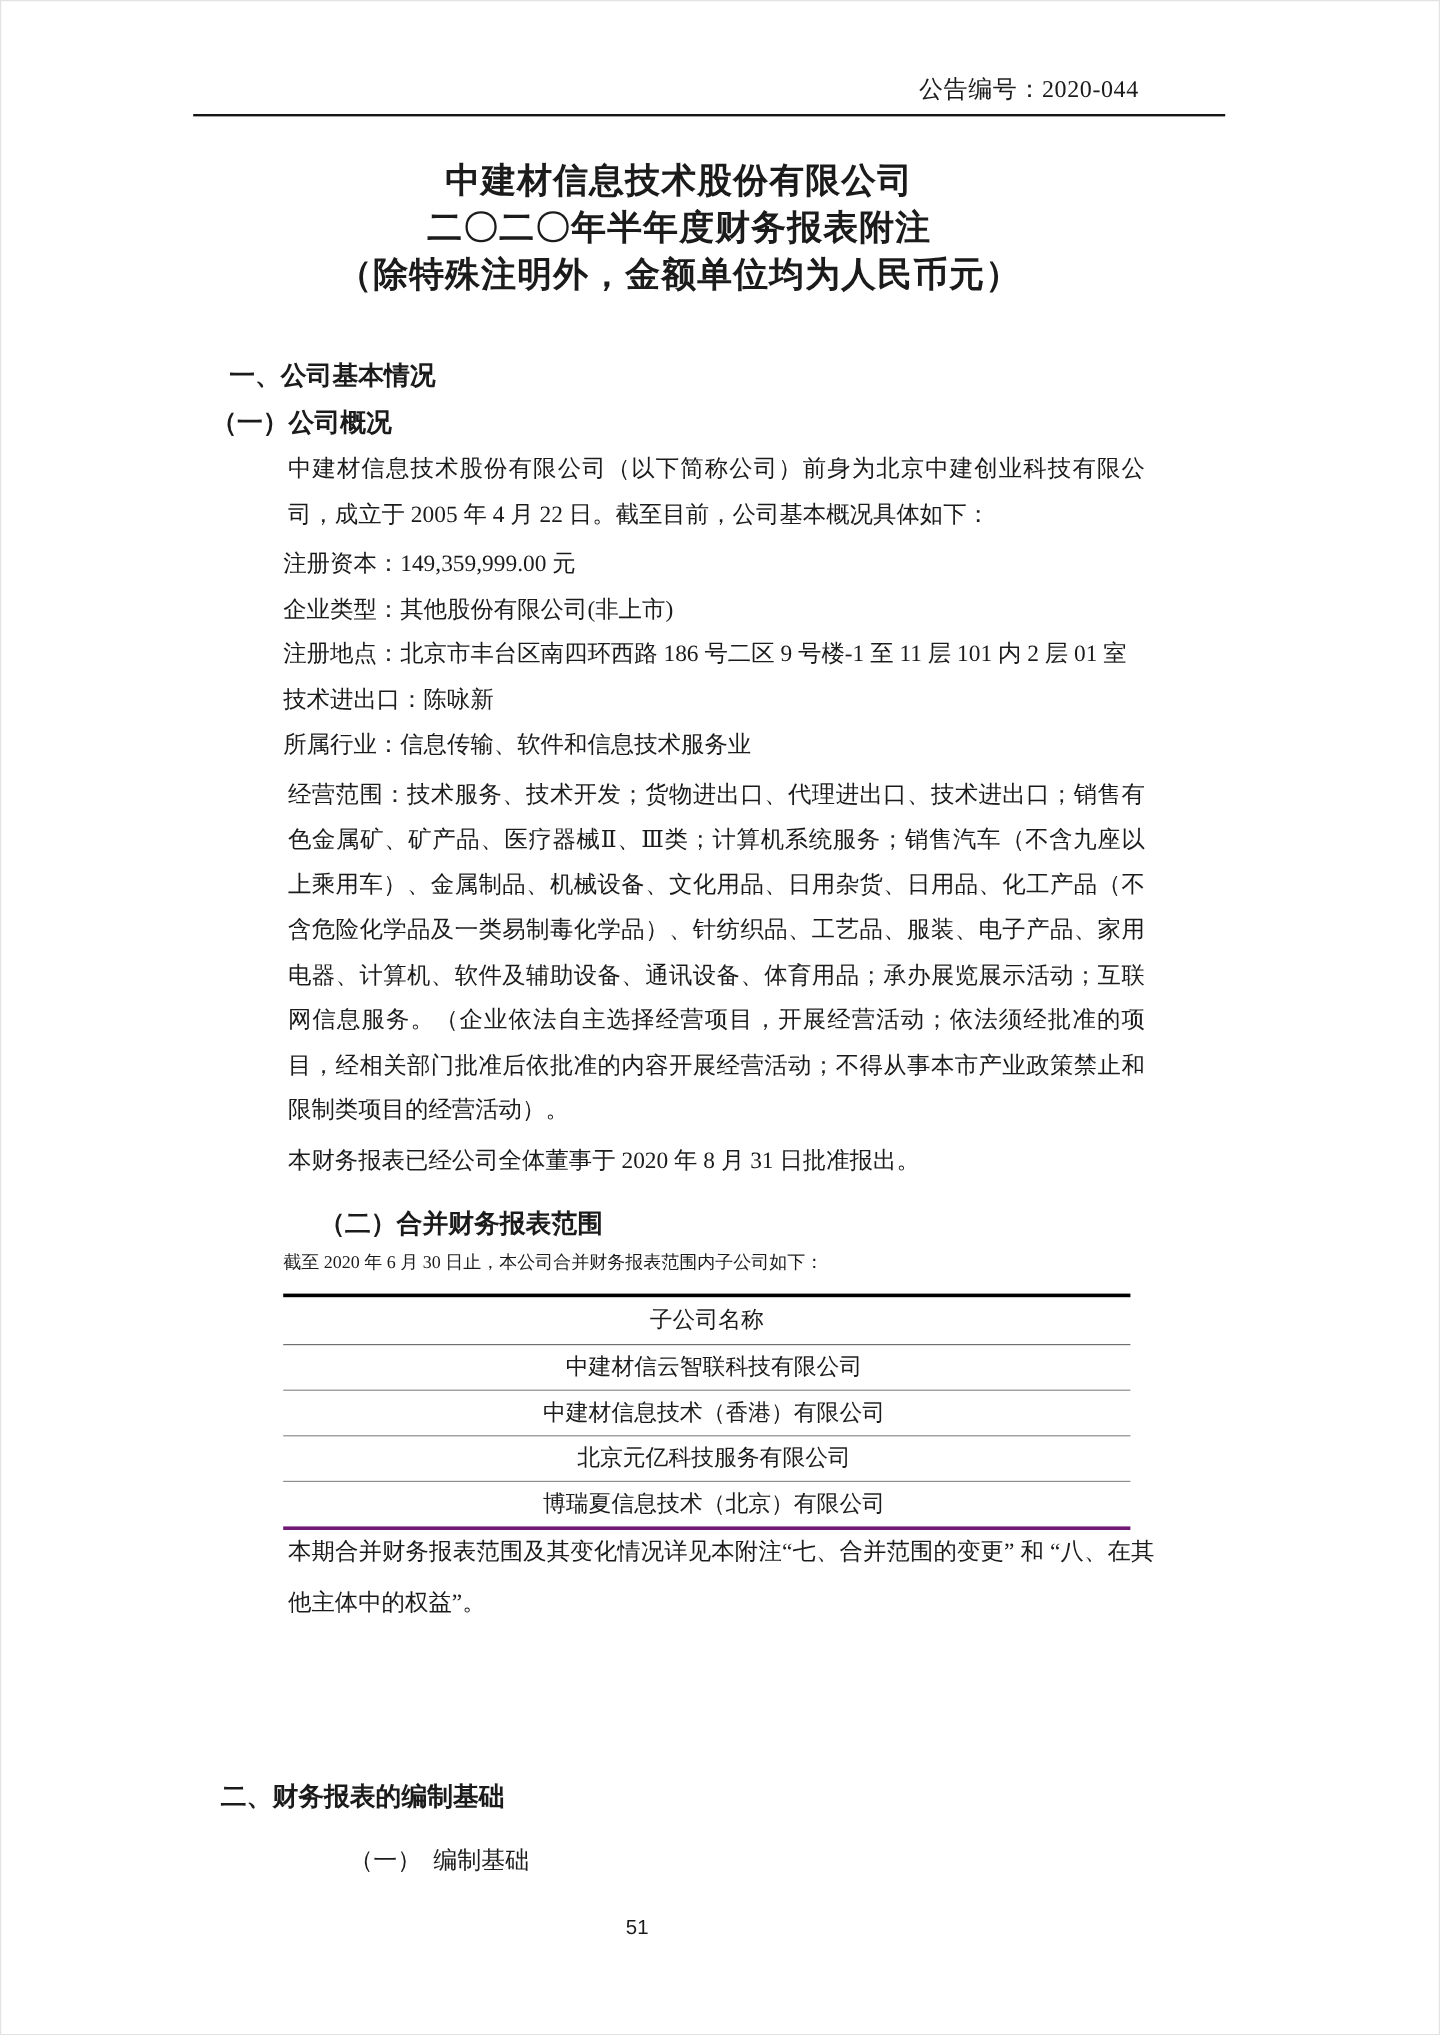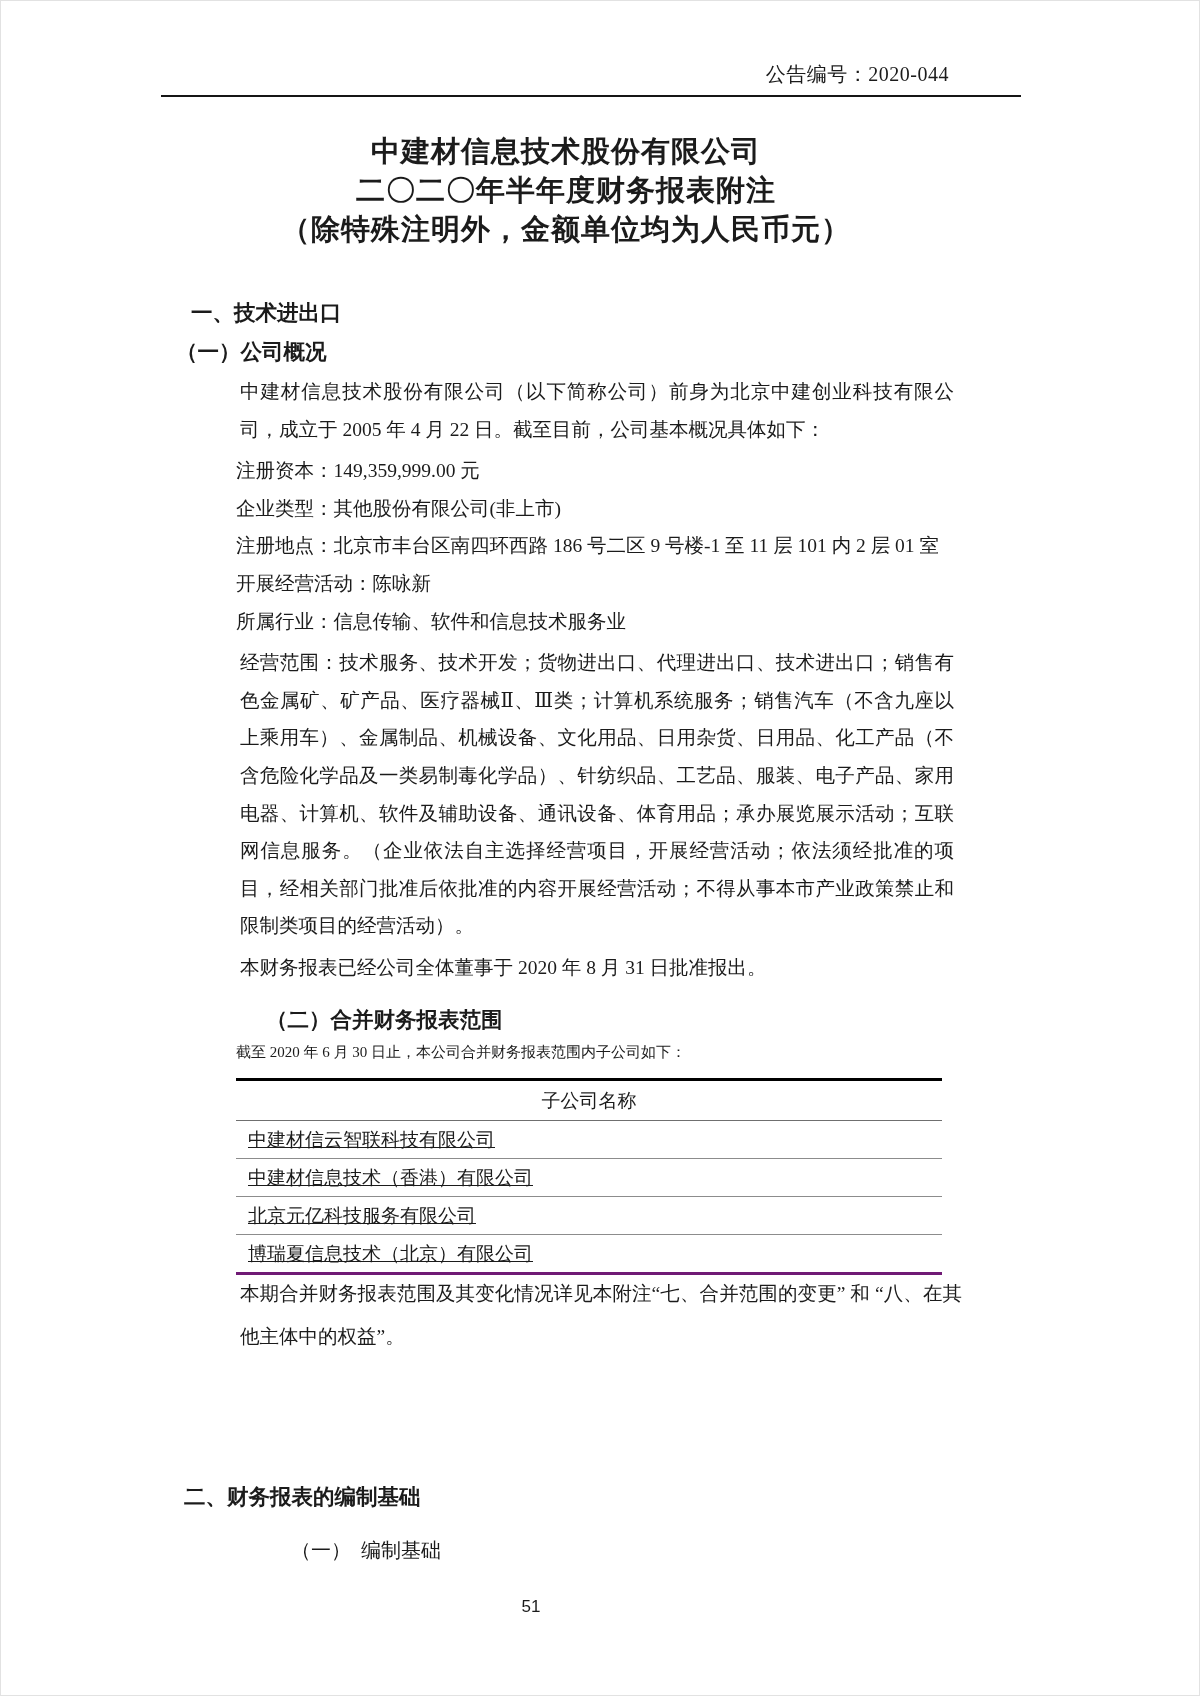--- a/index.html
+++ b/index.html
@@ -81,22 +81,21 @@
   }
   .sub-table .th {
     text-align: center;
     line-height: 39px;
     border-bottom: 1px solid #6f6f6f;
   }
   .sub-table .row {
     line-height: 37px;
     border-bottom: 1px solid #8c8c8c;
     padding-left: 12px;
-    text-align: left;
-    text-decoration: underline;
+    text-align: center;
   }
   .sub-table .row:last-child { border-bottom: none; }
   .note-para {
     position: absolute;
     top: 1267px;
     left: 235px;
     width: 722px;
     font-size: 19.5px;
     line-height: 43px;
     text-align: justify;
@@ -125,29 +124,29 @@
 
 <div class="doc-number">公告编号：2020-044</div>
 <div class="header-rule"></div>
 
 <div class="title-block">
   <div>中建材信息技术股份有限公司</div>
   <div>二〇二〇年半年度财务报表附注</div>
   <div>（除特殊注明外，金额单位均为人民币元）</div>
 </div>
 
-<div class="h-bold sec1-heading">一、技术进出口</div>
+<div class="h-bold sec1-heading">一、公司基本情况</div>
 <div class="h-bold sub1-heading">（一）公司概况</div>
 
 <div class="body-flow">
   <p>中建材信息技术股份有限公司（以下简称公司）前身为北京中建创业科技有限公司，成立于 2005 年 4 月 22 日。截至目前，公司基本概况具体如下：</p>
   <div class="fact-line">注册资本：149,359,999.00 元</div>
   <div class="fact-line">企业类型：其他股份有限公司(非上市)</div>
   <div class="fact-line">注册地点：北京市丰台区南四环西路 186 号二区 9 号楼-1 至 11 层 101 内 2 层 01 室</div>
-  <div class="fact-line">开展经营活动：陈咏新</div>
+  <div class="fact-line">技术进出口：陈咏新</div>
   <div class="fact-line">所属行业：信息传输、软件和信息技术服务业</div>
   <p>经营范围：技术服务、技术开发；货物进出口、代理进出口、技术进出口；销售有色金属矿、矿产品、医疗器械Ⅱ、Ⅲ类；计算机系统服务；销售汽车（不含九座以上乘用车）、金属制品、机械设备、文化用品、日用杂货、日用品、化工产品（不含危险化学品及一类易制毒化学品）、针纺织品、工艺品、服装、电子产品、家用电器、计算机、软件及辅助设备、通讯设备、体育用品；承办展览展示活动；互联网信息服务。（企业依法自主选择经营项目，开展经营活动；依法须经批准的项目，经相关部门批准后依批准的内容开展经营活动；不得从事本市产业政策禁止和限制类项目的经营活动）。</p>
   <p>本财务报表已经公司全体董事于 2020 年 8 月 31 日批准报出。</p>
 </div>
 
 <div class="h-bold sub2-heading">（二）合并财务报表范围</div>
 <div class="table-intro">截至 2020 年 6 月 30 日止，本公司合并财务报表范围内子公司如下：</div>
 
 <div class="sub-table">
   <div class="th">子公司名称</div>

